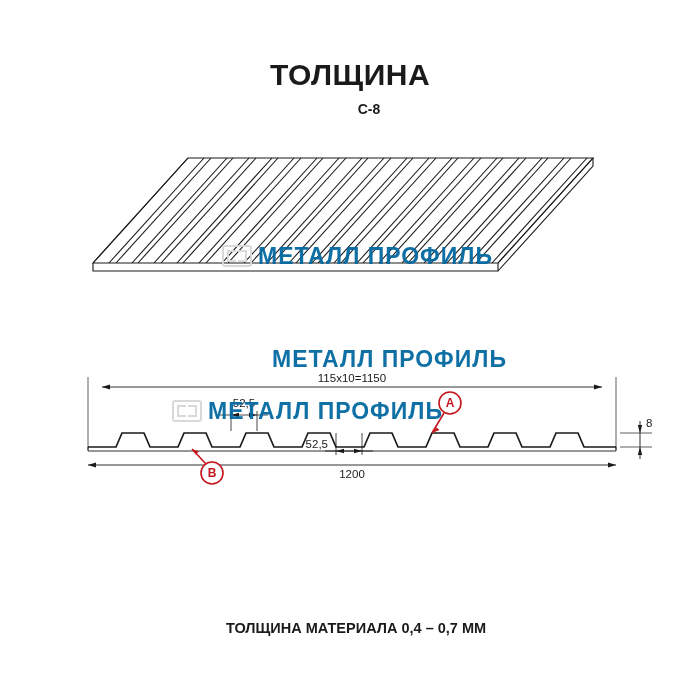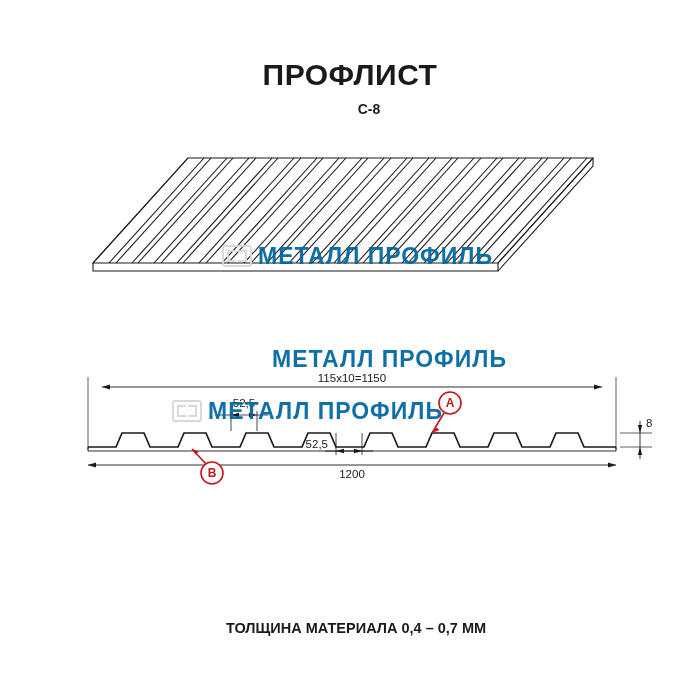--- a/index.html
+++ b/index.html
@@ -121,21 +121,21 @@
     font-size: 12px;
     font-weight: bold;
     fill: #c4161c;
   }
 </style>
 </head>
 <body>
 
 <div class="page">
 
-  <div class="title">ПРОФЛИСТ</div>
+  <div class="title">ТОЛЩИНА</div>
   <div class="subtitle">C-8</div>
 
   <div class="iso-wrap">
     <svg width="580" height="160" viewBox="0 0 580 160">
       <g fill="none" stroke="#1a1a1a" stroke-width="1.1" stroke-linejoin="miter">
 
         <path d="M33,123 L128,18 L533,18 L438,123 Z"></path>
 
         <g>
           <path d="M33,123 L128,18"></path>

